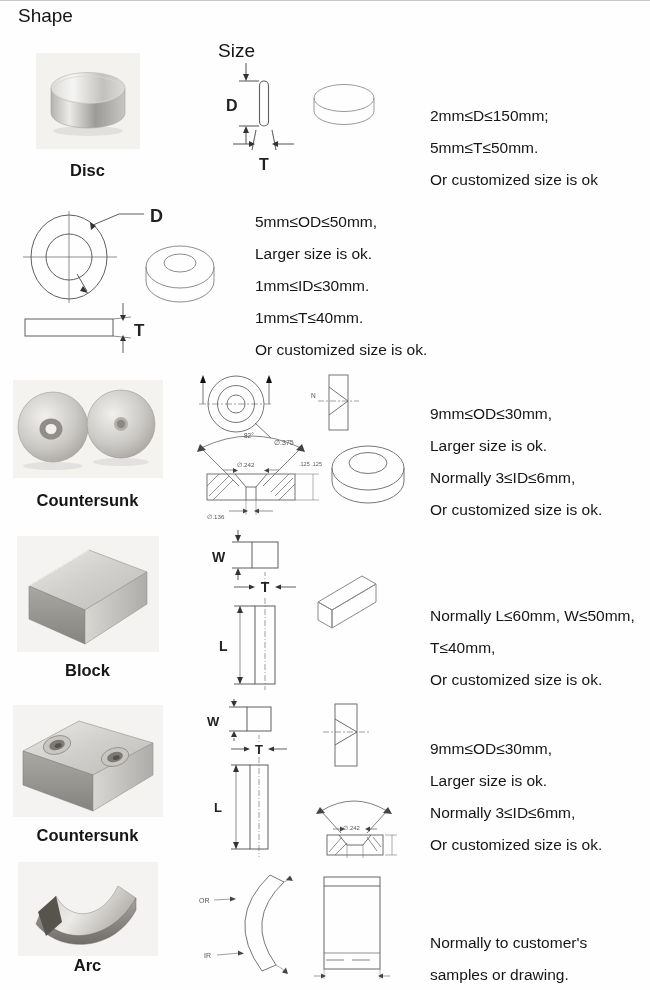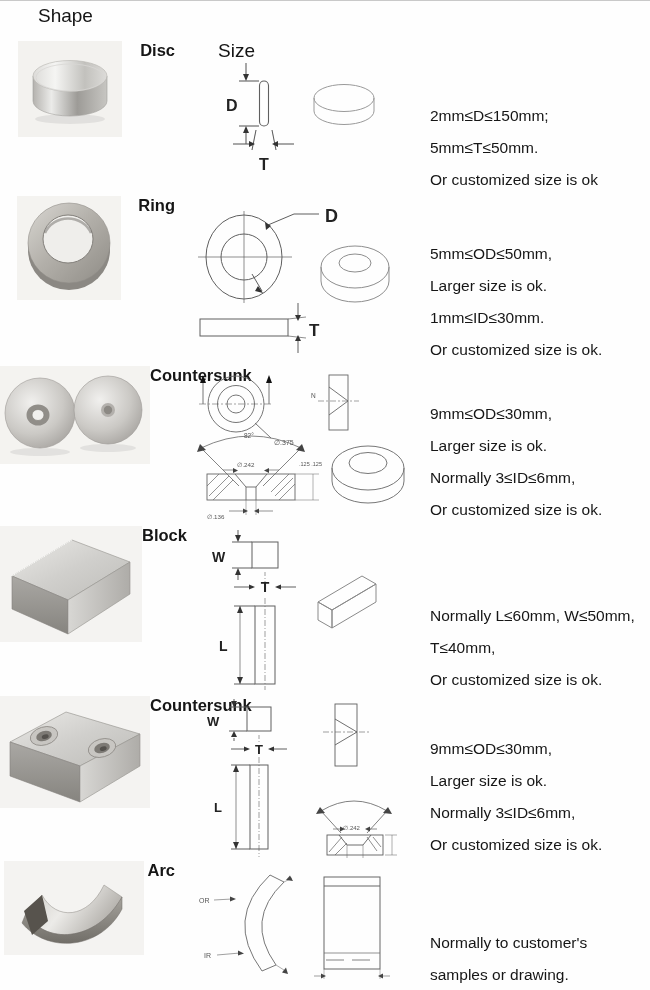--- a/index.html
+++ b/index.html
@@ -2,26 +2,26 @@
 <html><head>
 <meta charset="utf-8">
 <style>
   html,body{margin:0;padding:0;background:#ffffff;}
   #page{
     width:650px;height:990px;background:#fefefe;position:relative;
     font-family:"Liberation Sans","DejaVu Sans",sans-serif;color:#1c1c1c;
     border-top:1px solid #c9c9c9;box-sizing:border-box;overflow:hidden;
   }
   .row{display:flex;width:650px;}
-  .col-shape{width:175px;display:flex;align-items:flex-start;}
+  .col-shape{width:175px;display:flex;flex-direction:column;align-items:center;}
   .col-drawing{width:245px;display:flex;align-items:center;justify-content:center;}
   .col-size{width:230px;display:flex;flex-direction:column;justify-content:flex-end;padding-left:10px;box-sizing:border-box;}
   .hdr{height:40px;align-items:flex-start;}
   .hdr .hcell{font-size:19px;font-weight:500;color:#141414;padding-top:4px;}
-  .hdr .h-shape{width:175px;padding-left:38px;box-sizing:border-box;}
+  .hdr .h-shape{width:175px;padding-left:18px;box-sizing:border-box;}
   .hdr .h-drawing{width:245px;padding-left:57px;box-sizing:border-box;}
   .hdr .h-size{width:230px;padding-left:43px;box-sizing:border-box;margin-top:35px;}
   .r1{height:155px;} .r2{height:170px;} .r3{height:160px;}
   .r4{height:170px;} .r5{height:165px;} .r6{height:130px;}
   .photo-wrap{flex:1;display:flex;align-items:center;justify-content:center;}
   .shape-label{font-size:16.5px;font-weight:bold;color:#161616;margin-bottom:16px;}
   .size-line{font-size:15.5px;line-height:32px;color:#161616;white-space:nowrap;}
   svg text{font-family:"Liberation Sans","DejaVu Sans",sans-serif;}
   .dimL{font-weight:bold;fill:#222;}
   .tiny{fill:#555;}
@@ -89,39 +89,20 @@
       </svg>
     </div>
     <div class="col-size">
       <div class="size-line">2mm≤D≤150mm;</div>
       <div class="size-line">5mm≤T≤50mm.</div>
       <div class="size-line">Or customized size is ok</div>
     </div>
   </div>
 
   <div class="row r2">
-    <div class="col-shape">
-      <div class="photo-wrap">
-        <svg width="104" height="104">
-          <defs>
-            <linearGradient id="gRingTop" x1="0" y1="0" x2="1" y2="1">
-              <stop offset="0" stop-color="#d9d7d2"></stop>
-                <stop offset=".45" stop-color="#b4b1ab"></stop>
-              <stop offset="1" stop-color="#8f8c86"></stop>
-            </linearGradient>
-          </defs>
-          <rect x="0" y="0" width="104" height="104" fill="#f4f3f0"></rect>
-          <ellipse cx="52" cy="54" rx="41" ry="40" fill="#8b8883"></ellipse>
-          <ellipse cx="52" cy="47" rx="41" ry="40" fill="url(#gRingTop)" stroke="#908d88" stroke-width="0.6"></ellipse>
-          <ellipse cx="51" cy="43" rx="25" ry="24" fill="#efeeeb" stroke="#827f7a" stroke-width="1"></ellipse>
-          <path d="M28,37 A25,24 0 0 1 74,37" fill="none" stroke="#6f6c67" stroke-width="2.5" opacity="0.5"></path>
-        </svg>
-      </div>
-      <div class="shape-label">Ring</div>
-    </div>
     <div class="col-drawing">
       <svg width="212" height="148" viewBox="0 0 212 148">
         <g stroke="#5f5f5f" stroke-width="1" fill="none">
           <ellipse cx="52" cy="50" rx="38" ry="42"></ellipse>
           <circle cx="52" cy="50" r="23"></circle>
           <line x1="6" y1="50" x2="100" y2="50" stroke-width="0.7"></line>
           <line x1="52" y1="4" x2="52" y2="96" stroke-width="0.7"></line>
           <line x1="76" y1="18" x2="102" y2="7"></line>
             <line x1="102" y1="7" x2="127" y2="7"></line>
           <line x1="60" y1="67" x2="70" y2="84"></line>
@@ -141,20 +122,21 @@
           <path d="M129,60 L129,74 A34,21 0 0 0 197,74 L197,60"></path>
         </g>
         <text x="133" y="15" font-size="18" class="dimL">D</text>
         <text x="117" y="129" font-size="17" class="dimL">T</text>
       </svg>
     </div>
     <div class="col-size">
       <div class="size-line">5mm≤OD≤50mm,</div>
       <div class="size-line">Larger size is ok.</div>
       <div class="size-line">1mm≤ID≤30mm.</div>
+      <div class="size-line">1mm≤T≤40mm.</div>
       <div class="size-line">Or customized size is ok.</div>
     </div>
   </div>
 
   <div class="row r3">
     <div class="col-shape">
       <div class="photo-wrap">
         <svg width="150" height="98">
           <defs>
             <radialGradient id="gSilver" cx="0.38" cy="0.35" r="0.75">

